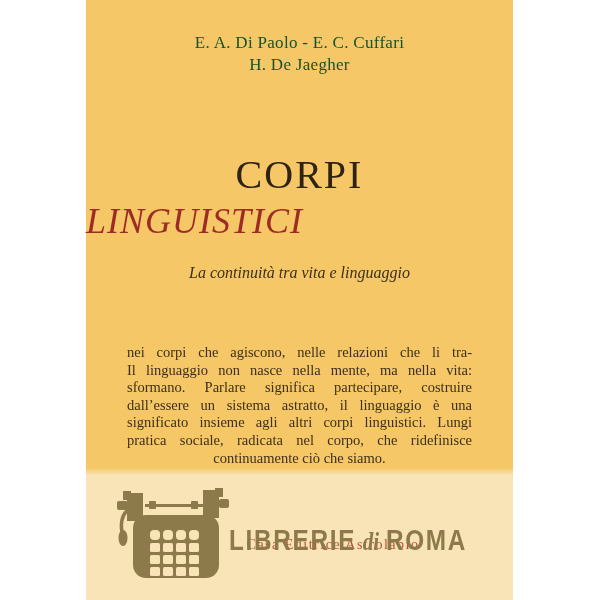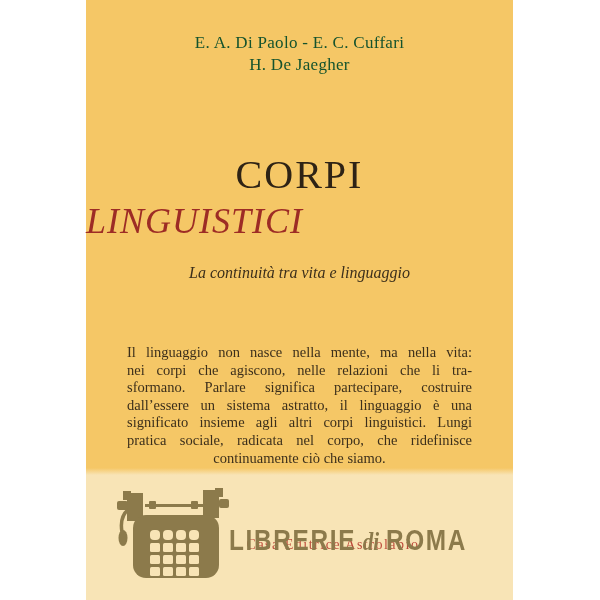--- a/index.html
+++ b/index.html
@@ -76,22 +76,22 @@
     <div class="authors">
       <div>E. A. Di Paolo - E. C. Cuffari</div>
       <div>H. De Jaegher</div>
     </div>
 
     <div class="title1">CORPI</div>
     <div class="title2">LINGUISTICI</div>
     <div class="subtitle">La continuità tra vita e linguaggio</div>
 
     <div class="blurb">
+      <div class="bline">nei corpi che agiscono, nelle relazioni che li tra-</div>
       <div class="bline">Il linguaggio non nasce nella mente, ma nella vita:</div>
-      <div class="bline">nei corpi che agiscono, nelle relazioni che li tra-</div>
       <div class="bline">sformano. Parlare significa partecipare, costruire</div>
       <div class="bline">dall’essere un sistema astratto, il linguaggio è una</div>
       <div class="bline">significato insieme agli altri corpi linguistici. Lungi</div>
       <div class="bline">pratica sociale, radicata nel corpo, che ridefinisce</div>
       <div class="bline last">continuamente ciò che siamo.</div>
     </div>
 
     <div class="band">
 
       <svg class="typewriter" viewBox="0 0 112 92" xmlns="http://www.w3.org/2000/svg">

